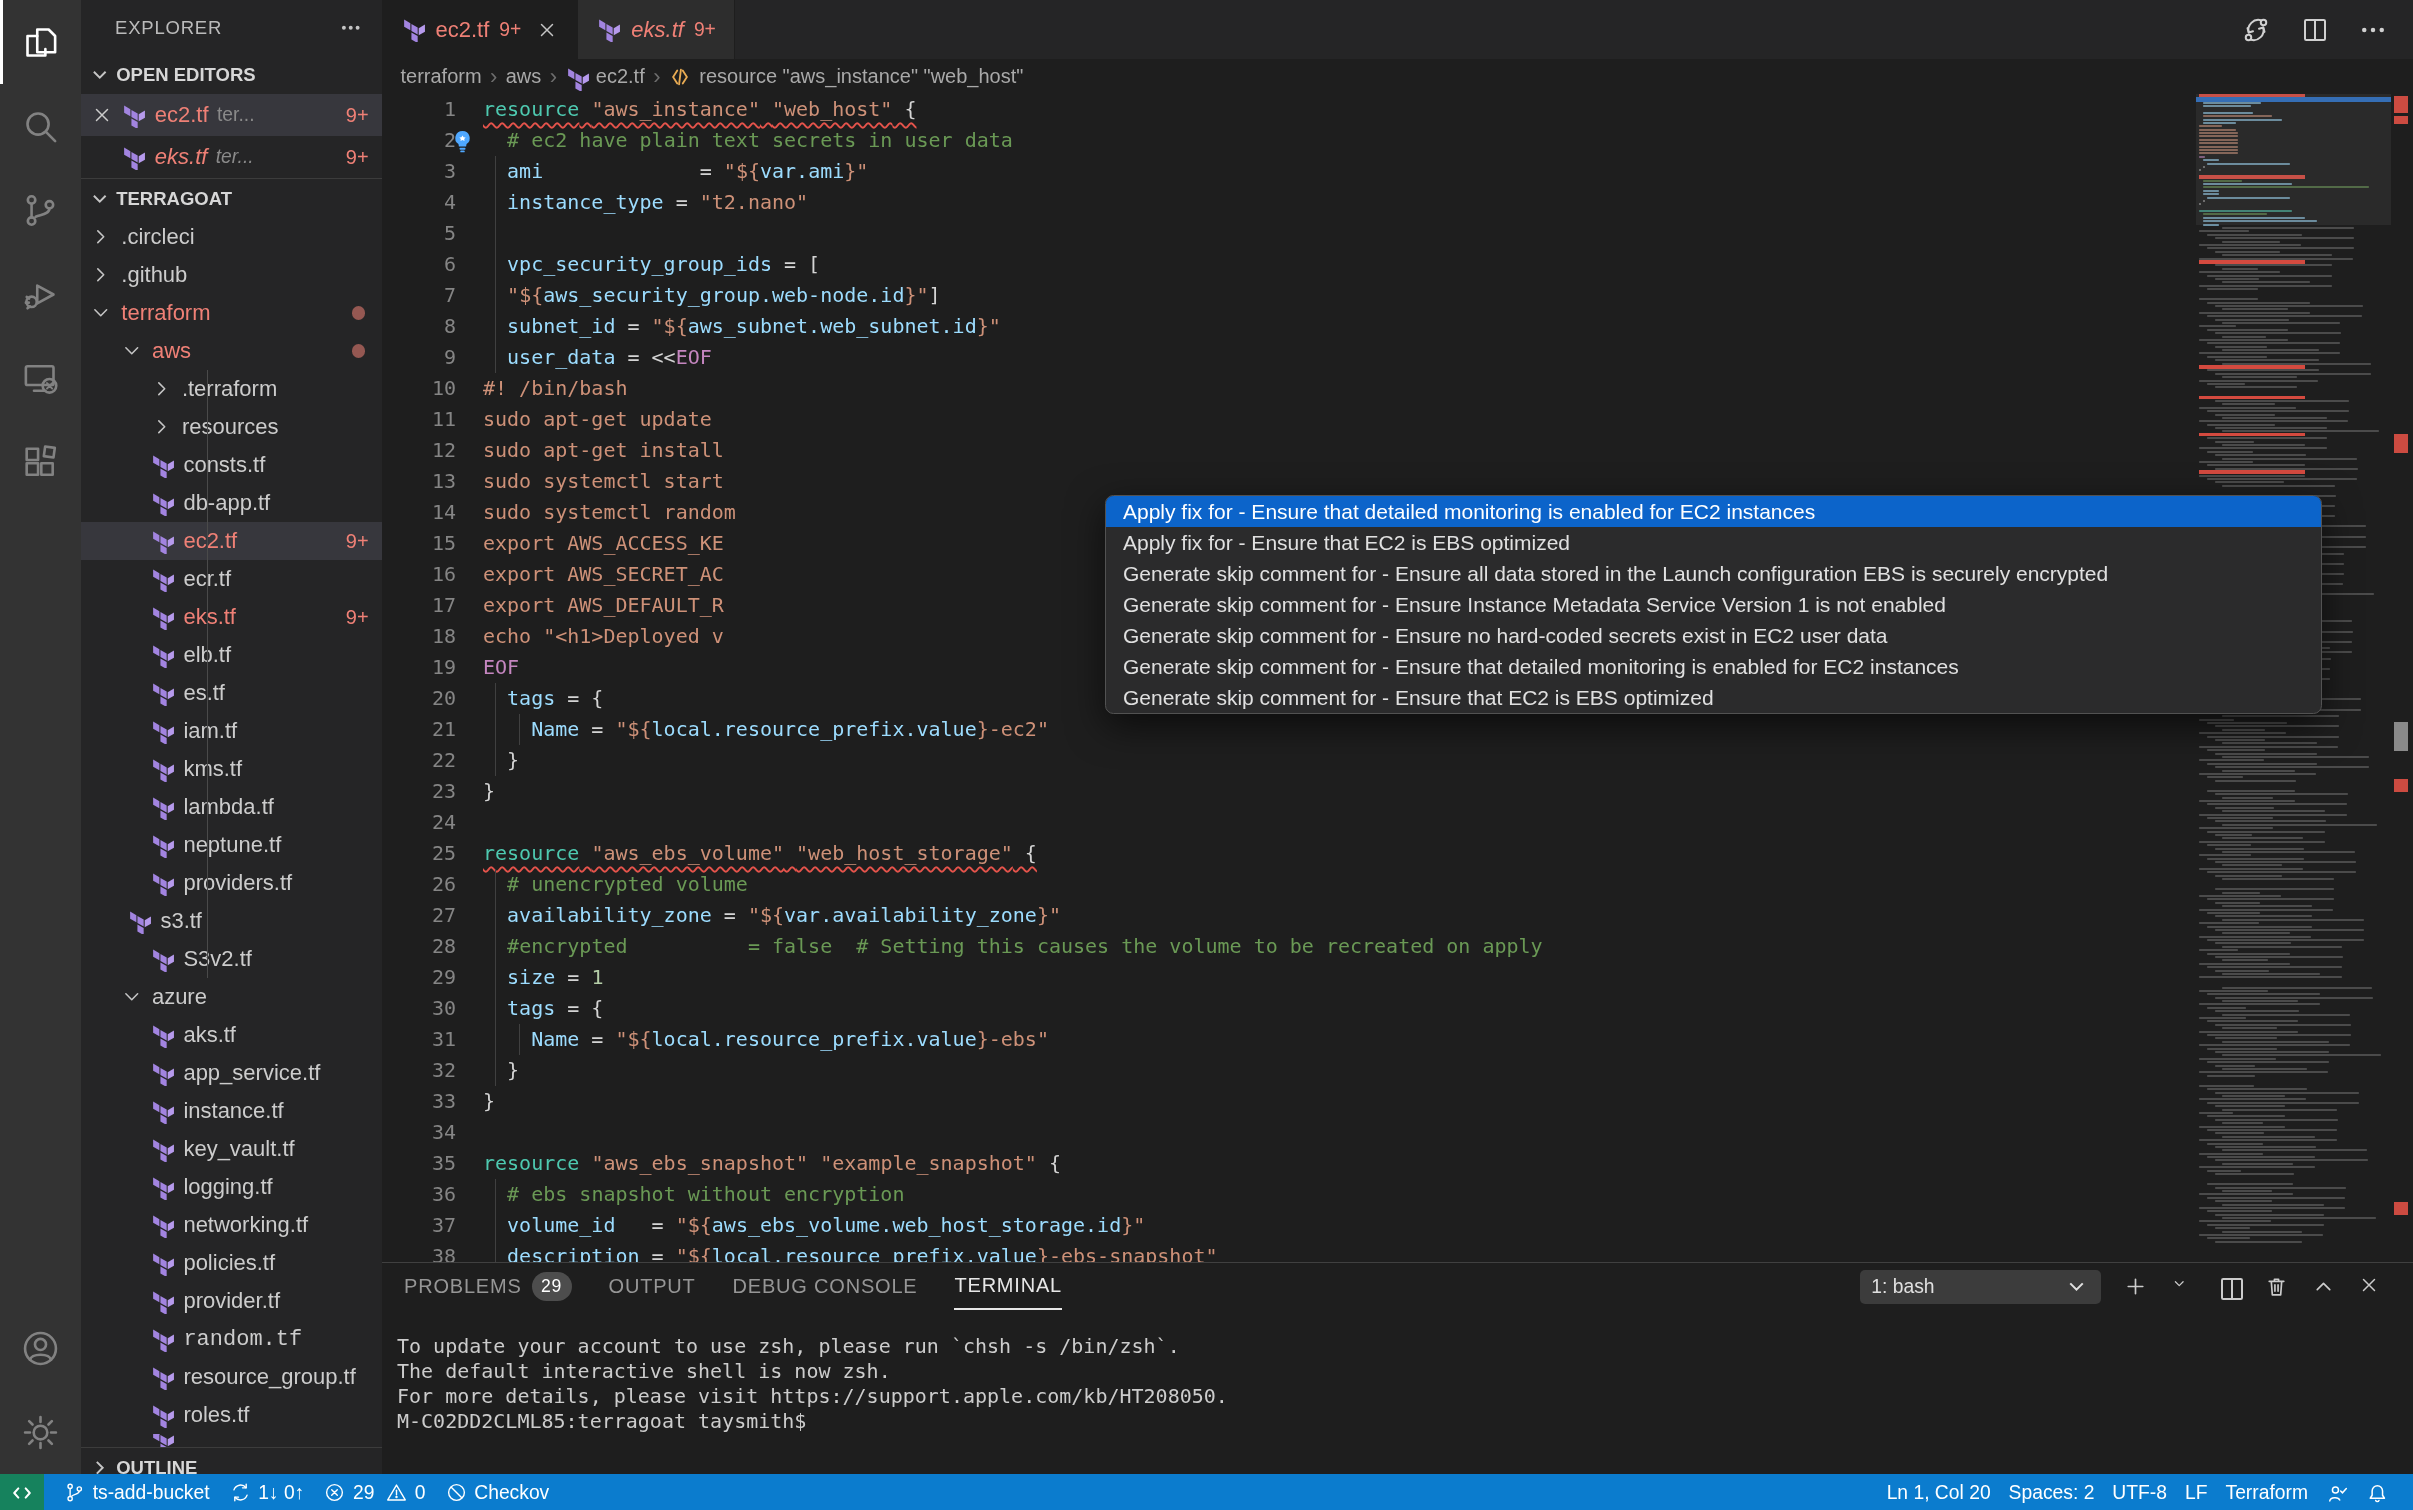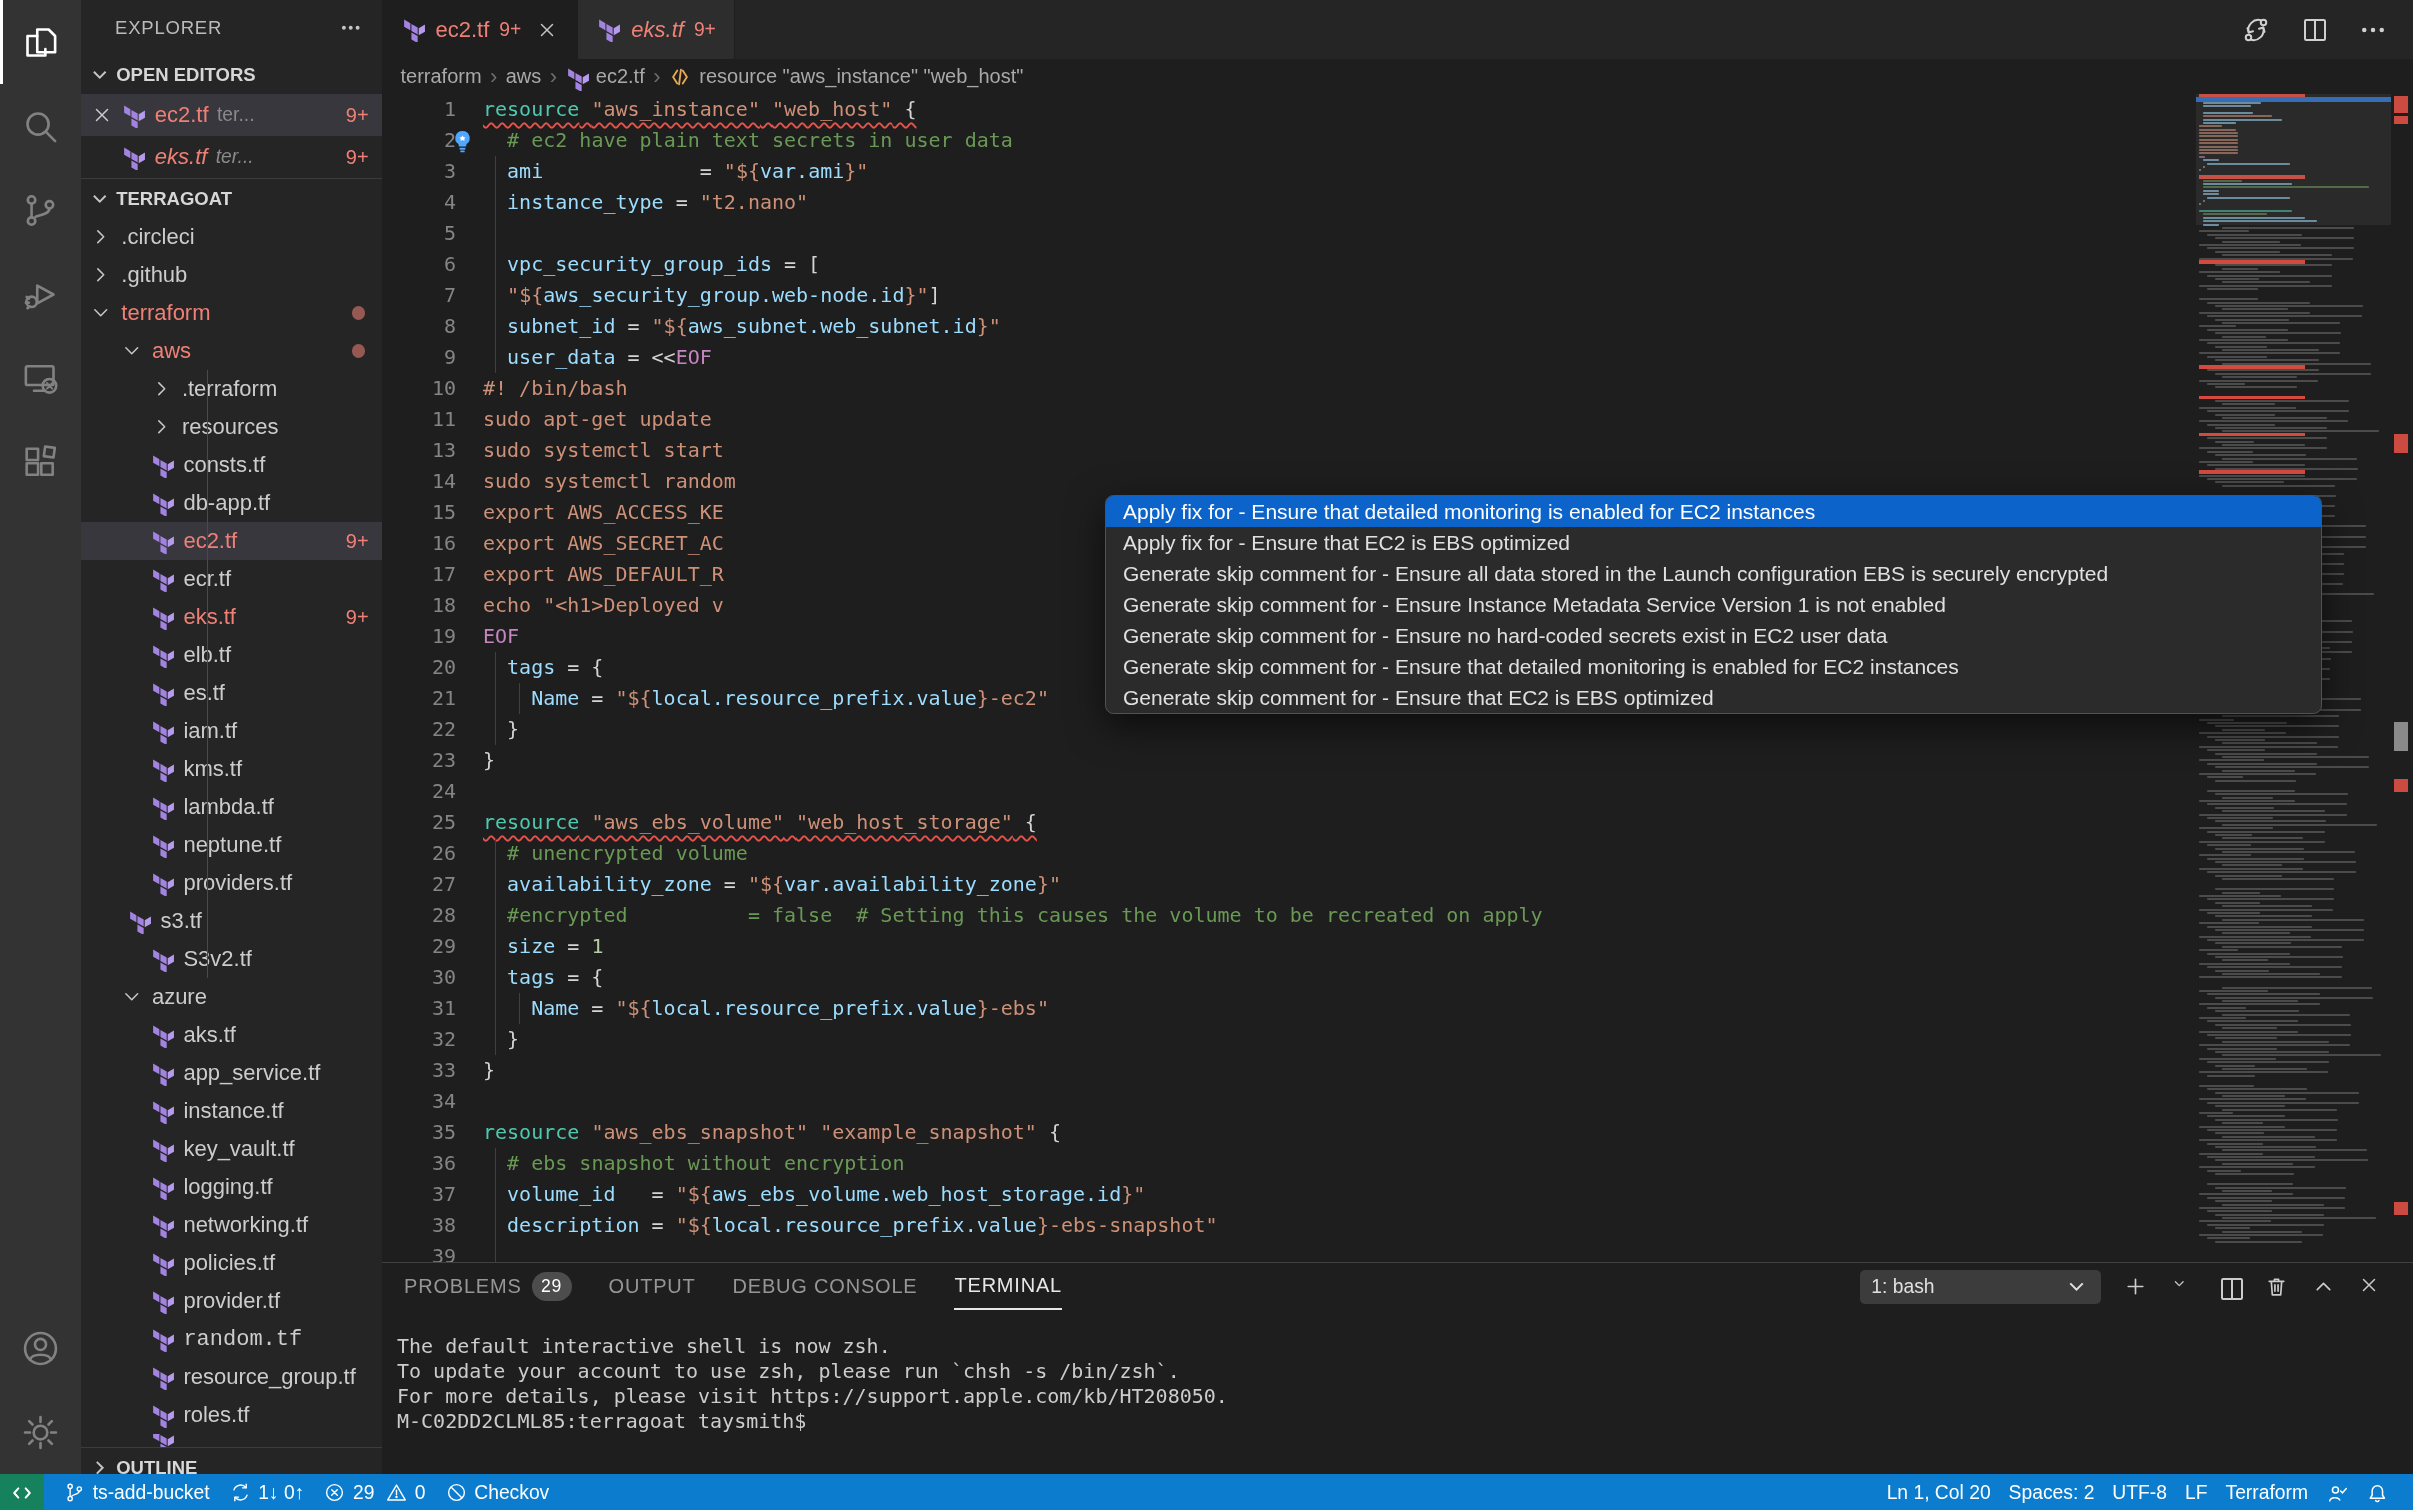--- a/index.html
+++ b/index.html
@@ -678,20 +678,21 @@
             </svg></span><span class="ltext"><span class="tk-punct">  </span><span class="tk-comment"># ec2 have plain text secrets in user data</span></span></div>
         <div class="cline"><div class="iguide" style="left: 113px;"></div><div class="gnum">3</div><span class="ltext"><span class="tk-prop">  ami</span><span class="tk-punct">             = </span><span class="tk-str">"${</span><span class="tk-interp">var.ami</span><span class="tk-str">}"</span></span></div>
         <div class="cline"><div class="iguide" style="left: 113px;"></div><div class="gnum">4</div><span class="ltext"><span class="tk-prop">  instance_type</span><span class="tk-punct"> = </span><span class="tk-str">"t2.nano"</span></span></div>
         <div class="cline"><div class="iguide" style="left: 113px;"></div><div class="gnum">5</div><span class="ltext"></span></div>
         <div class="cline"><div class="iguide" style="left: 113px;"></div><div class="gnum">6</div><span class="ltext"><span class="tk-prop">  vpc_security_group_ids</span><span class="tk-punct"> = [</span></span></div>
         <div class="cline"><div class="iguide" style="left: 113px;"></div><div class="gnum">7</div><span class="ltext"><span class="tk-punct">  </span><span class="tk-str">"${</span><span class="tk-interp">aws_security_group.web-node.id</span><span class="tk-str">}"</span><span class="tk-punct">]</span></span></div>
         <div class="cline"><div class="iguide" style="left: 113px;"></div><div class="gnum">8</div><span class="ltext"><span class="tk-prop">  subnet_id</span><span class="tk-punct"> = </span><span class="tk-str">"${</span><span class="tk-interp">aws_subnet.web_subnet.id</span><span class="tk-str">}"</span></span></div>
         <div class="cline"><div class="iguide" style="left: 113px;"></div><div class="gnum">9</div><span class="ltext"><span class="tk-prop">  user_data</span><span class="tk-punct"> = &lt;&lt;</span><span class="tk-eof">EOF</span></span></div>
         <div class="cline"><div class="gnum">10</div><span class="ltext"><span class="tk-heredoc">#! /bin/bash</span></span></div>
         <div class="cline"><div class="gnum">11</div><span class="ltext"><span class="tk-heredoc">sudo apt-get update</span></span></div>
+        <div class="cline"><div class="gnum">12</div><span class="ltext"><span class="tk-heredoc">sudo apt-get install</span></span></div>
         <div class="cline"><div class="gnum">13</div><span class="ltext"><span class="tk-heredoc">sudo systemctl start</span></span></div>
         <div class="cline"><div class="gnum">14</div><span class="ltext"><span class="tk-heredoc">sudo systemctl random</span></span></div>
         <div class="cline"><div class="gnum">15</div><span class="ltext"><span class="tk-heredoc">export AWS_ACCESS_KE</span></span></div>
         <div class="cline"><div class="gnum">16</div><span class="ltext"><span class="tk-heredoc">export AWS_SECRET_AC</span></span></div>
         <div class="cline"><div class="gnum">17</div><span class="ltext"><span class="tk-heredoc">export AWS_DEFAULT_R</span></span></div>
         <div class="cline"><div class="gnum">18</div><span class="ltext"><span class="tk-heredoc">echo "&lt;h1&gt;Deployed v</span></span></div>
         <div class="cline"><div class="gnum">19</div><span class="ltext"><span class="tk-eof">EOF</span></span></div>
         <div class="cline"><div class="iguide" style="left: 113px;"></div><div class="gnum">20</div><span class="ltext"><span class="tk-prop">  tags</span><span class="tk-punct"> = {</span></span></div>
         <div class="cline"><div class="iguide" style="left: 113px;"></div><div class="iguide" style="left: 137px;"></div><div class="gnum">21</div><span class="ltext"><span class="tk-prop">    Name</span><span class="tk-punct"> = </span><span class="tk-str">"${</span><span class="tk-interp">local.resource_prefix.value</span><span class="tk-str">}-ec2"</span></span></div>
         <div class="cline"><div class="iguide" style="left: 113px;"></div><div class="gnum">22</div><span class="ltext"><span class="tk-punct">  }</span></span></div>
@@ -1758,21 +1759,21 @@
           <svg viewBox="0 0 24 24" width="25" height="25" fill="none" stroke="currentColor" stroke-width="1.6" stroke-linecap="round" stroke-linejoin="round">
             <path d="M6 15l6-6 6 6"></path>
           </svg>
         </span>
         <span class="p-ic">
           <svg viewBox="0 0 24 24" width="22" height="22" fill="none" stroke="currentColor" stroke-width="1.6" stroke-linecap="round" stroke-linejoin="round">
             <path d="M6 6l12 12M18 6L6 18"></path>
           </svg>
         </span>
       </div>
-    <div id="term"><div>The default interactive shell is now zsh.</div><div>To update your account to use zsh, please run `chsh -s /bin/zsh`.</div><div>For more details, please visit https://support.apple.com/kb/HT208050.</div><div>M-C02DD2CLML85:terragoat taysmith$</div></div>
+    <div id="term"><div>To update your account to use zsh, please run `chsh -s /bin/zsh`.</div><div>The default interactive shell is now zsh.</div><div>For more details, please visit https://support.apple.com/kb/HT208050.</div><div>M-C02DD2CLML85:terragoat taysmith$</div></div>
   </div>
 
   <div id="status">
       <div id="remote-ind">
         <svg viewBox="0 0 24 24" width="22" height="22" fill="none" stroke="currentColor" stroke-width="1.6" stroke-linecap="round" stroke-linejoin="round">
           <path d="M8 7l-4.5 5L8 17" stroke-width="2.2"></path>
           <path d="M16 7l4.5 5L16 17" stroke-width="2.2"></path>
         </svg>
       </div>
       <div class="st-item">

